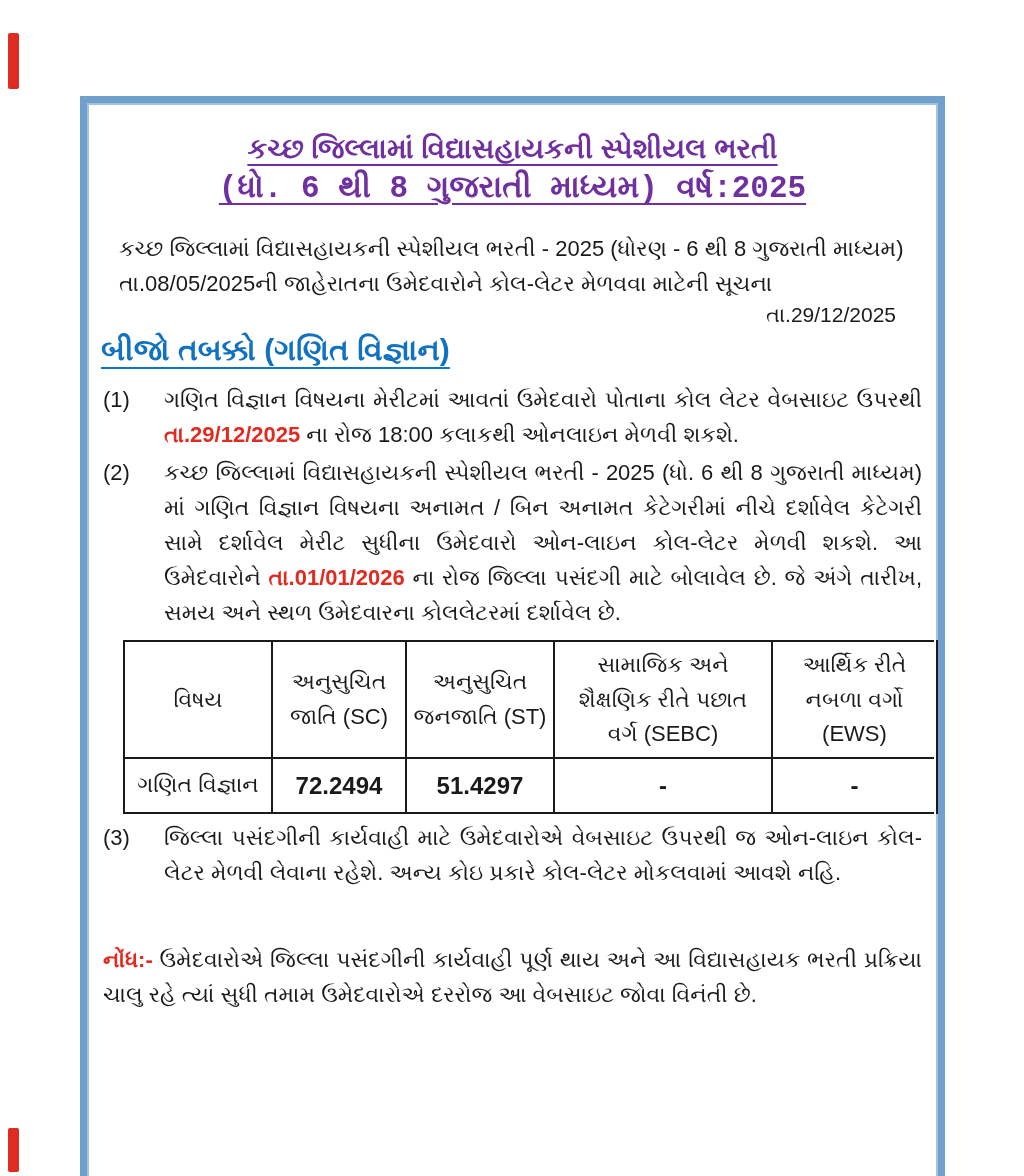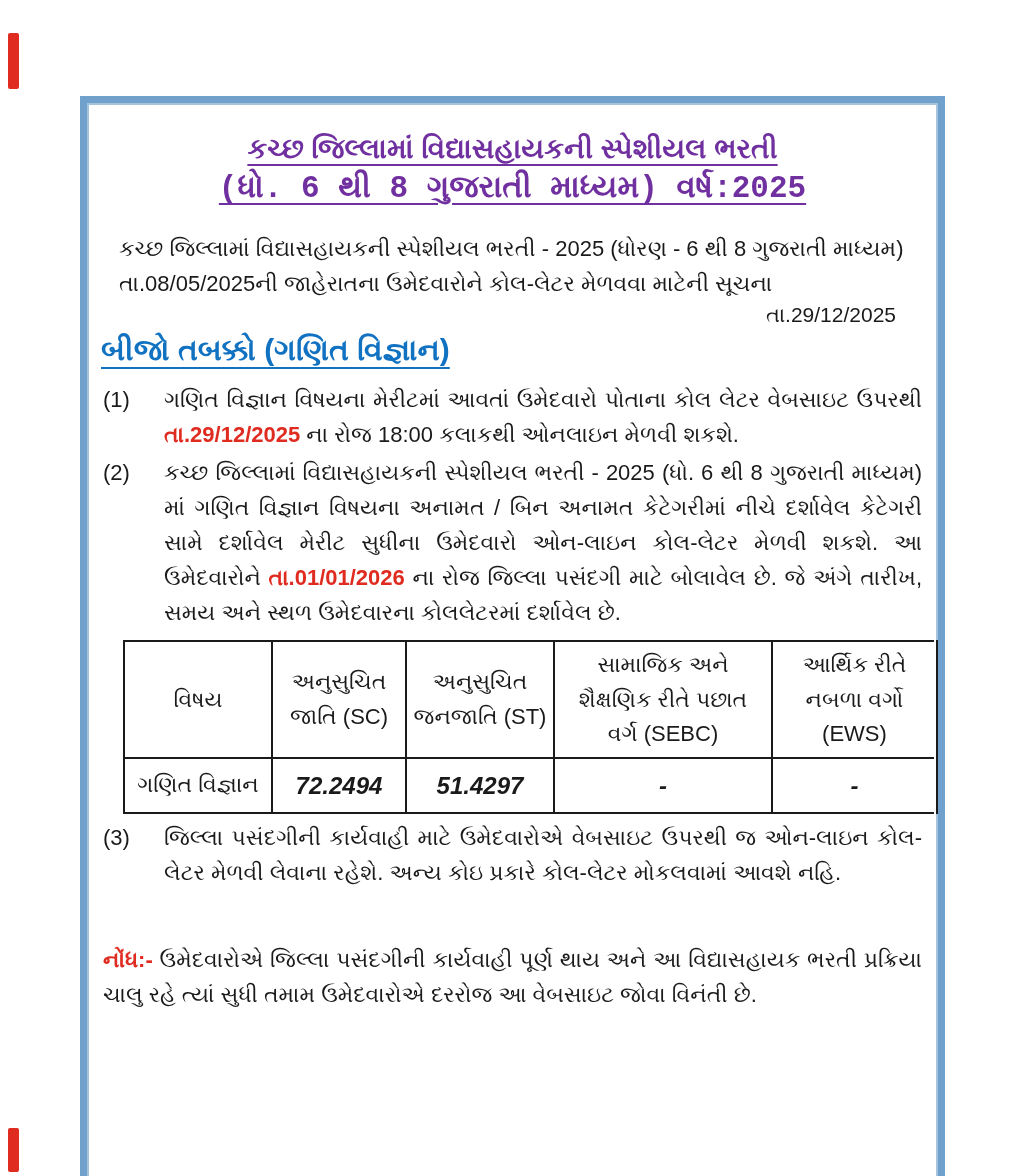--- a/index.html
+++ b/index.html
@@ -85,21 +85,21 @@
     border: 2px solid #1a1a1a;
     text-align: center;
     vertical-align: middle;
     font-weight: normal;
     font-size: 22px;
     line-height: 1.55;
     padding: 6px 6px;
   }
   col.c1 { width: 148px; } col.c2 { width: 134px; }
   col.c3 { width: 148px; } col.c4 { width: 218px; } col.c5 { width: 165px; }
-  table.merit td.value { font-weight: bold; font-size: 24px; padding: 8px 6px; font-style: italic; }
+  table.merit td.value { font-weight: bold; font-size: 24px; padding: 8px 6px; }
 
   .note {
     margin: 52px 2px 0 2px;
     font-size: 22px;
     line-height: 1.6;
     text-align: justify;
   }
   .note-label { color: #e02b20; font-weight: bold; }
 </style>
 </head>

